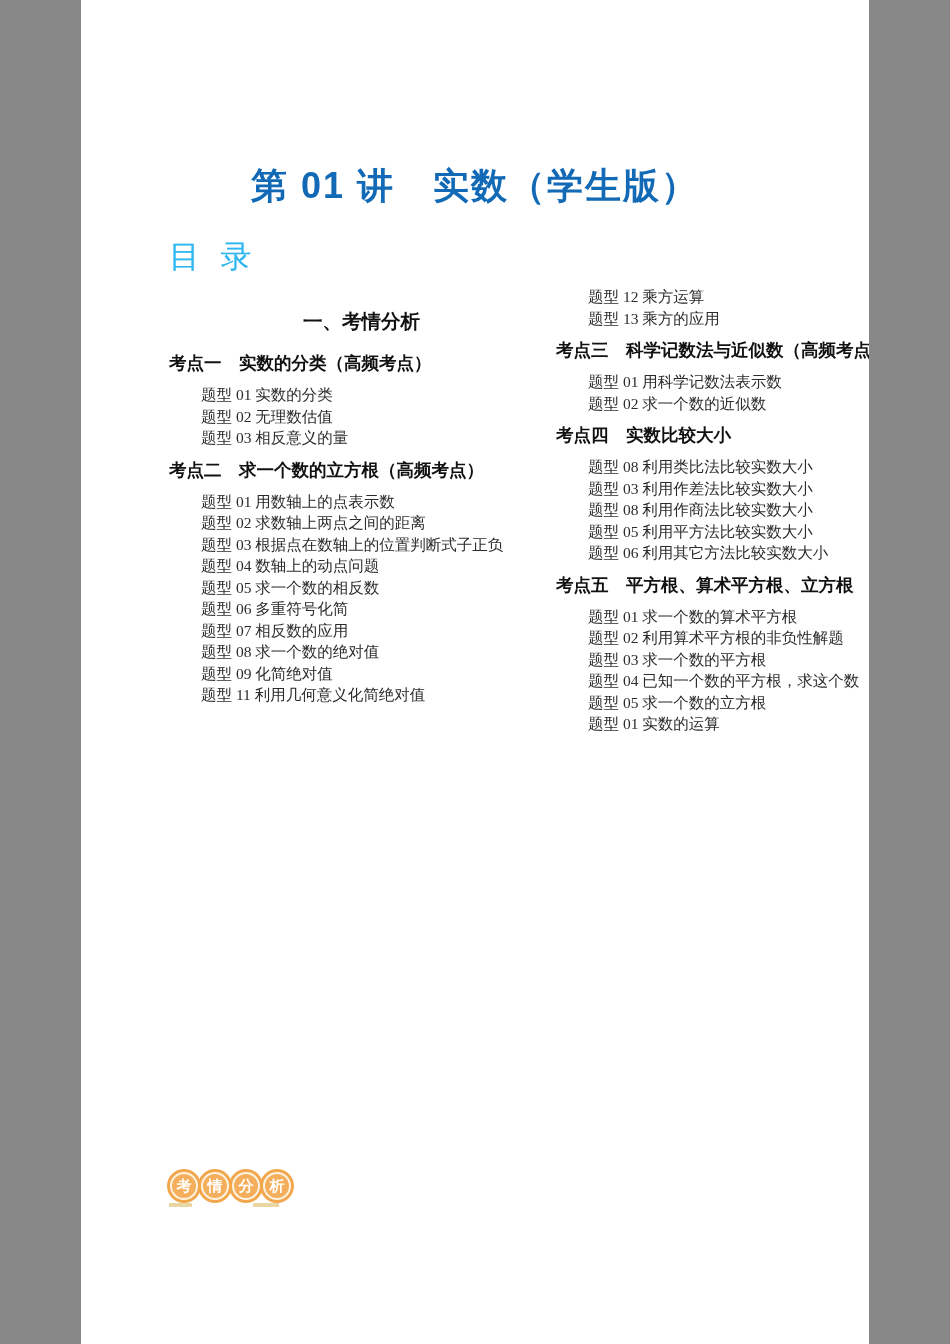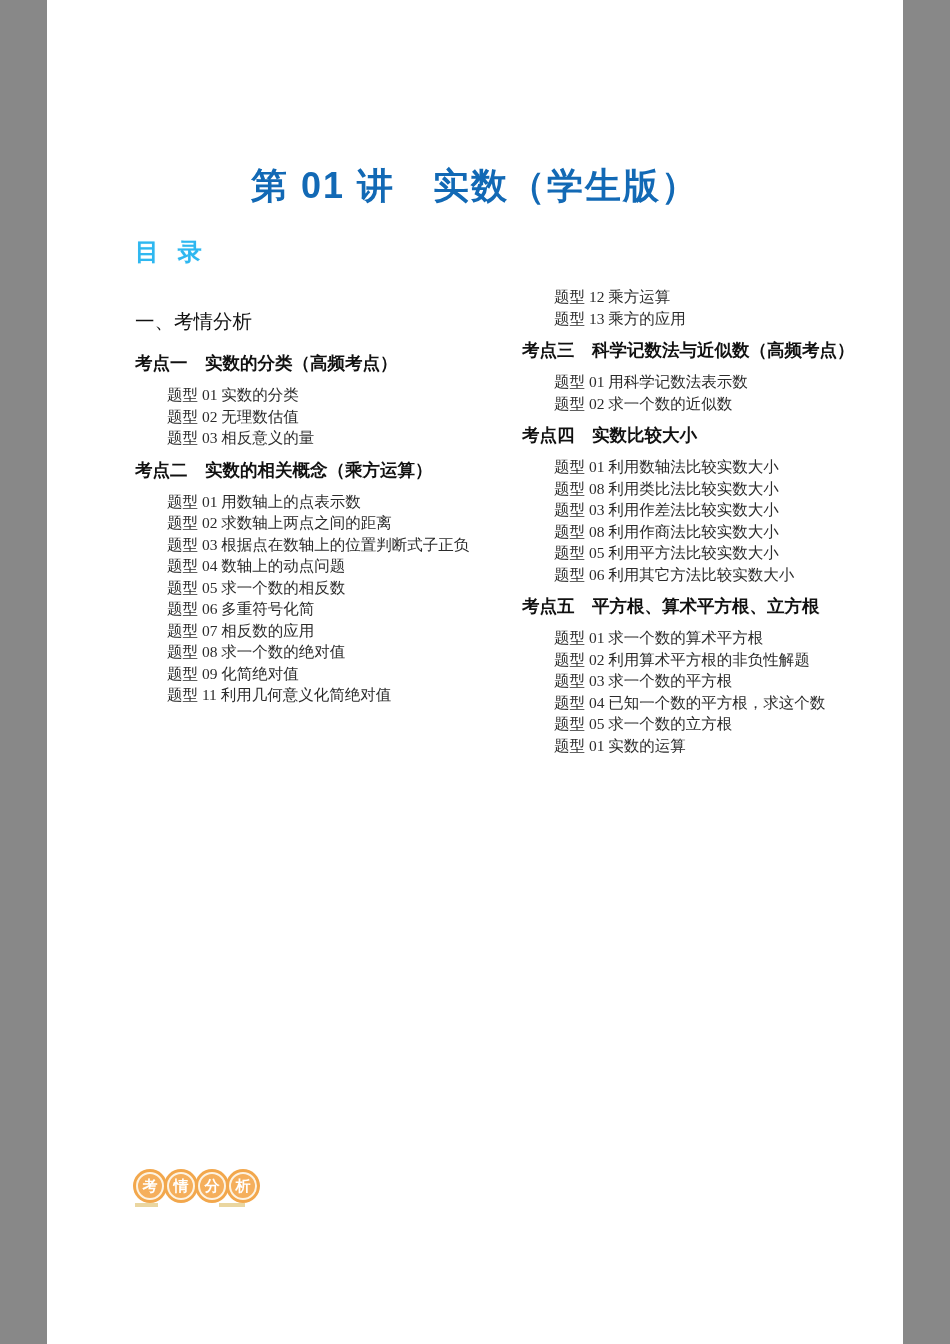--- a/index.html
+++ b/index.html
@@ -1,55 +1,56 @@
 <!DOCTYPE html>
 <html><head>
 <meta charset="utf-8">
 <style>
   html,body{margin:0;padding:0;background:#888;}
   .page{
     position:relative;
-    width:856px;height:1344px;
+    width:788px;height:1344px;
     background:#ffffff;
     margin:0 auto;
     overflow:hidden;
     font-family:"Liberation Sans", sans-serif;
   }
   .doc-title{
     position:absolute;
     top:162px;left:0;right:0;
     text-align:center;
     font-size:36px;
     font-weight:bold;
     letter-spacing:2px;
     color:#1269B5;
     font-family:"Liberation Sans", sans-serif;
   }
   .toc-heading{
     position:absolute;
     top:236px;left:88px;
-    font-size:24px;
-    font-weight:bold;
+    font-size:31px;
+    font-weight:normal;
     letter-spacing:6px;
     color:#2EB7F0;
     text-shadow:0 0 1px #bfe9fb;
   }
   .toc-col{
     position:absolute;
     width:385px;
   }
   .toc-col.left{left:88px;top:308px;}
   .toc-col.right{left:475px;top:286px;}
   .t-section{
     font-size:19.5px;
-    font-weight:normal;
+    font-weight:bold;
     color:#111;
     line-height:26px;
     margin-bottom:17px;
     font-family:"Liberation Sans", sans-serif;
+    text-align:center;
   }
   .t-kaodian{
     font-size:17.5px;
     font-weight:bold;
     color:#111;
     line-height:24px;
     margin-top:9px;
     margin-bottom:9px;
     font-family:"Liberation Sans", sans-serif;
   }
@@ -107,41 +108,40 @@
   <div class="doc-title">第 01 讲　实数（学生版）</div>
 
   <div class="toc-heading">目 录</div>
 
   <div class="toc-col left">
     <div class="t-section">一、考情分析</div>
     <div class="t-kaodian">考点一　实数的分类（高频考点）</div>
     <div class="t-tixing">题型 01 实数的分类</div>
     <div class="t-tixing">题型 02 无理数估值</div>
     <div class="t-tixing">题型 03 相反意义的量</div>
-    <div class="t-kaodian">考点二　实数的相关概念（乘方运算）</div>
+    <div class="t-kaodian">考点二　求一个数的立方根（高频考点）</div>
     <div class="t-tixing">题型 01 用数轴上的点表示数</div>
     <div class="t-tixing">题型 02 求数轴上两点之间的距离</div>
     <div class="t-tixing">题型 03 根据点在数轴上的位置判断式子正负</div>
     <div class="t-tixing">题型 04 数轴上的动点问题</div>
     <div class="t-tixing">题型 05 求一个数的相反数</div>
     <div class="t-tixing">题型 06 多重符号化简</div>
     <div class="t-tixing">题型 07 相反数的应用</div>
     <div class="t-tixing">题型 08 求一个数的绝对值</div>
     <div class="t-tixing">题型 09 化简绝对值</div>
     <div class="t-tixing">题型 11 利用几何意义化简绝对值</div>
   </div>
 
   <div class="toc-col right">
     <div class="t-tixing">题型 12 乘方运算</div>
     <div class="t-tixing">题型 13 乘方的应用</div>
     <div class="t-kaodian">考点三　科学记数法与近似数（高频考点）</div>
     <div class="t-tixing">题型 01 用科学记数法表示数</div>
     <div class="t-tixing">题型 02 求一个数的近似数</div>
     <div class="t-kaodian">考点四　实数比较大小</div>
-    <div class="t-tixing">题型 01 利用数轴法比较实数大小</div>
     <div class="t-tixing">题型 08 利用类比法比较实数大小</div>
     <div class="t-tixing">题型 03 利用作差法比较实数大小</div>
     <div class="t-tixing">题型 08 利用作商法比较实数大小</div>
     <div class="t-tixing">题型 05 利用平方法比较实数大小</div>
     <div class="t-tixing">题型 06 利用其它方法比较实数大小</div>
     <div class="t-kaodian">考点五　平方根、算术平方根、立方根</div>
     <div class="t-tixing">题型 01 求一个数的算术平方根</div>
     <div class="t-tixing">题型 02 利用算术平方根的非负性解题</div>
     <div class="t-tixing">题型 03 求一个数的平方根</div>
     <div class="t-tixing">题型 04 已知一个数的平方根，求这个数</div>

